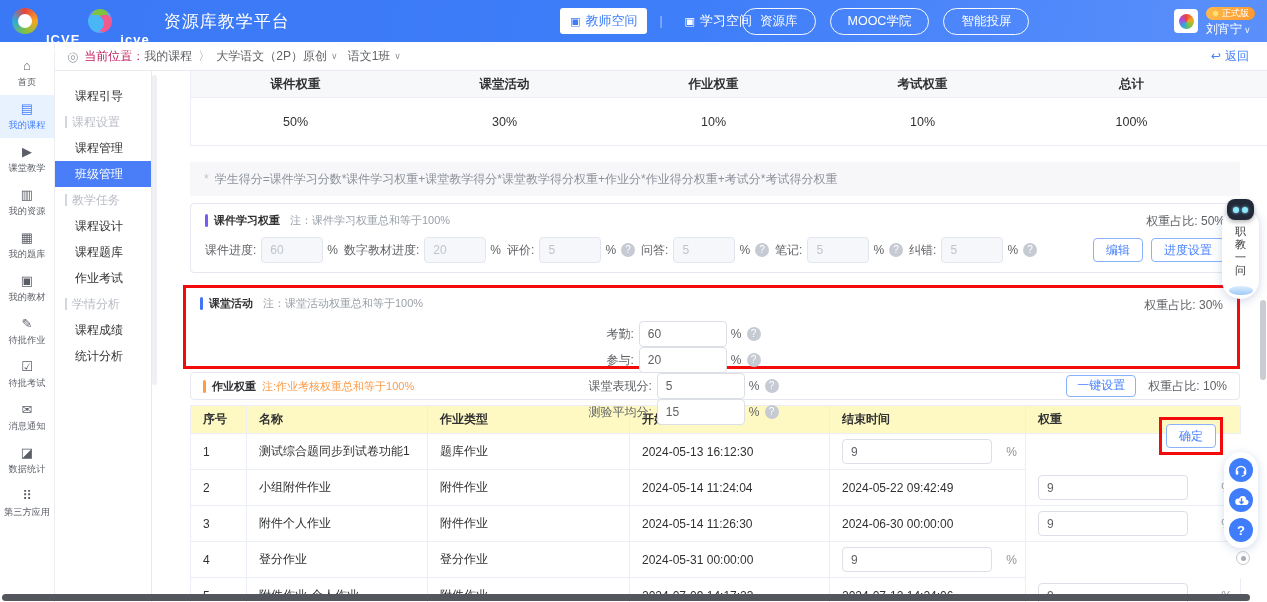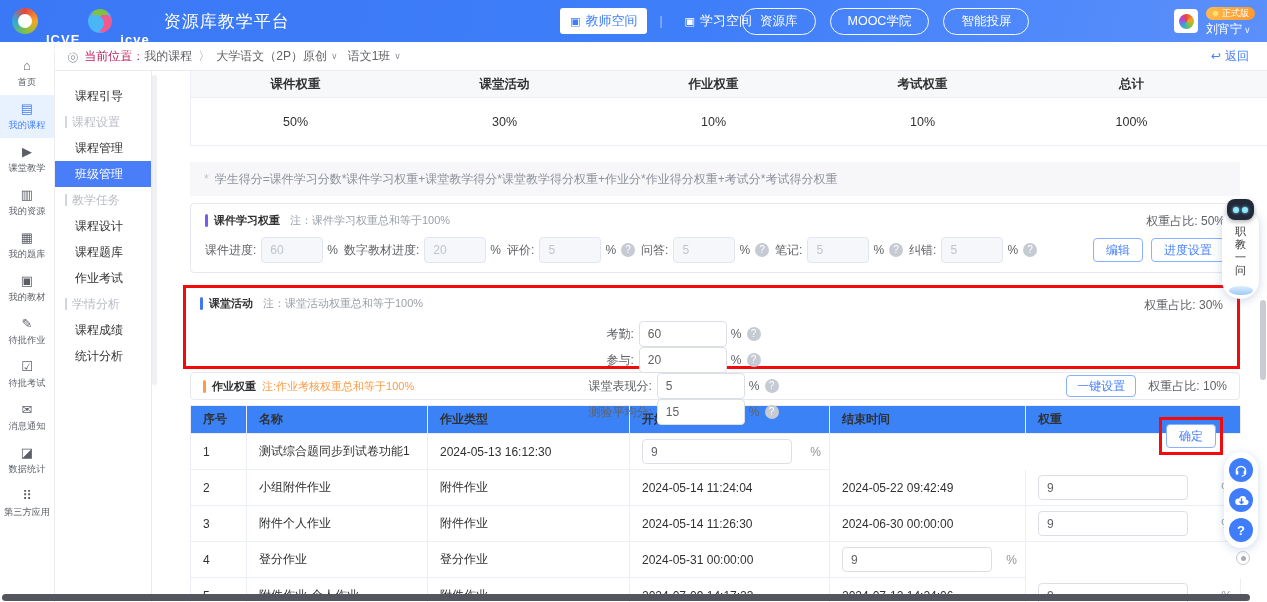--- a/index.html
+++ b/index.html
@@ -100,28 +100,28 @@
   .annotation {position:absolute;left:30px;top:214px;width:1057px;height:84px;border:3px solid #f30b0b;z-index:12;}
   .cls-card {position:relative;width:100%;height:100%;background:#fff;padding:8px 14px;}
   .cls-fields {display:flex;align-items:center;margin-top:10px;flex-direction:column;}
   .cls-group {display:flex;align-items:center;margin-right:56px;}
   .cls-group .ipt {width:88px;}
   .confirm-wrap {margin-left:auto;border:3px solid #f30b0b;padding:4px;margin-top:-8px;}
 
   .hw-band {position:absolute;left:37px;top:301px;width:1050px;height:28px;border:1px solid #e6e8ef;border-radius:4px;display:flex;align-items:center;padding:0 12px;}
   .hw-band .sec-note {color:#ff9b45;margin-left:6px;}
   .hw-right {margin-left:auto;display:flex;align-items:center;gap:12px;}
-  .hw-right .btn-outline {padding:4px 10px;}
+  .hw-right .btn-outline {padding:4px 10px;font-family:Liberation Mono, monospace;}
   .hw-ratio {color:#606266;}
 
   
   .hw-table {position:absolute;left:37px;top:334px;width:1050px;border-left:1px solid #ebeef5;border-top:1px solid #ebeef5;}
   .hw-row {display:grid;grid-template-columns:56px 181px 202px 200px 196px 215px;}
   .hw-row > div {border-right:1px solid #ebeef5;border-bottom:1px solid #ebeef5;padding:0 0 0 12px;display:flex;align-items:center;color:#303133;overflow:hidden;white-space:nowrap;}
-  .hw-row.hdr > div {height:28px;font-weight:bold;background:#3b82f6;color:#303133;}
+  .hw-row.hdr > div {height:28px;font-weight:bold;background:#fef9c3;color:#303133;}
   .hw-row.bd > div {height:36px;}
   .w-cell .ipt {width:150px;height:25px;color:#606266;}
   .w-cell .pct {margin-left:auto;padding-right:8px;color:#909399;}
 
   
   .assistant {position:absolute;right:8px;top:207px;width:37px;height:92px;background:#fff;border-radius:19px;box-shadow:0 2px 10px rgba(60,90,160,.25);z-index:60;display:flex;flex-direction:column;align-items:center;padding-top:14px;}
   .bot-head {position:absolute;top:-8px;left:5px;width:27px;height:21px;background:#222a3a;border-radius:8px;display:flex;align-items:center;justify-content:center;gap:3px;box-shadow:0 2px 4px rgba(0,0,0,.3);}
   .bot-head i {width:6px;height:6px;border-radius:50%;background:#8fe9ff;box-shadow:0 0 3px #8fe9ff;display:inline-block;}
   .assistant .vtxt {margin-top:4px;font-size:11px;color:#303133;line-height:13px;text-align:center;width:12px;}
   .assistant .cloud {position:absolute;bottom:4px;width:24px;height:9px;border-radius:50%;background:linear-gradient(#dceeff,#9fc9f7);}
@@ -397,20 +397,21 @@
       <div>序号</div>
       <div>名称</div>
       <div>作业类型</div>
       <div>开始时间</div>
       <div>结束时间</div>
       <div>权重</div>
     </div>
     <div class="hw-row bd">
       <div>1</div>
       <div>测试综合题同步到试卷功能1</div>
+      <div>题库作业</div>
       <div>2024-05-13 16:12:30</div>
       <div class="w-cell">
           <input class="ipt" value="9" style="">
           <span class="pct">%</span>
         </div>
     </div>
     <div class="hw-row bd">
       <div>2</div>
       <div>小组附件作业</div>
       <div>附件作业</div>

